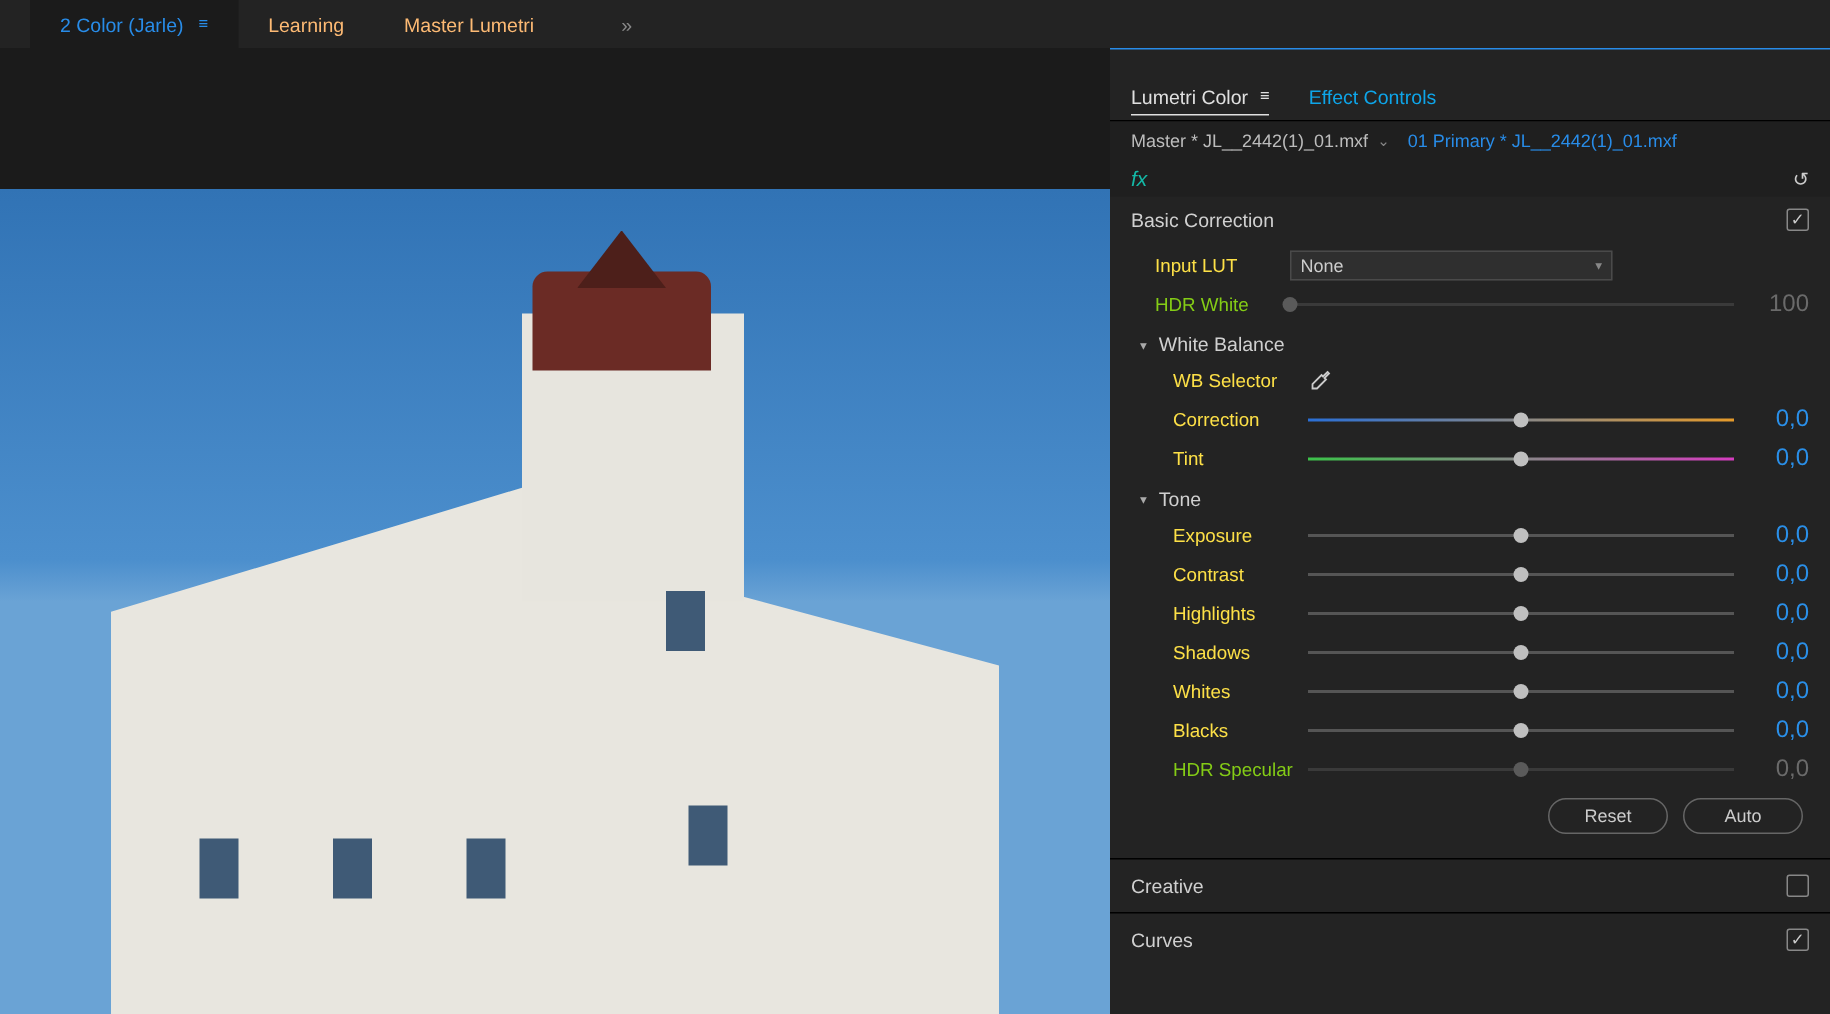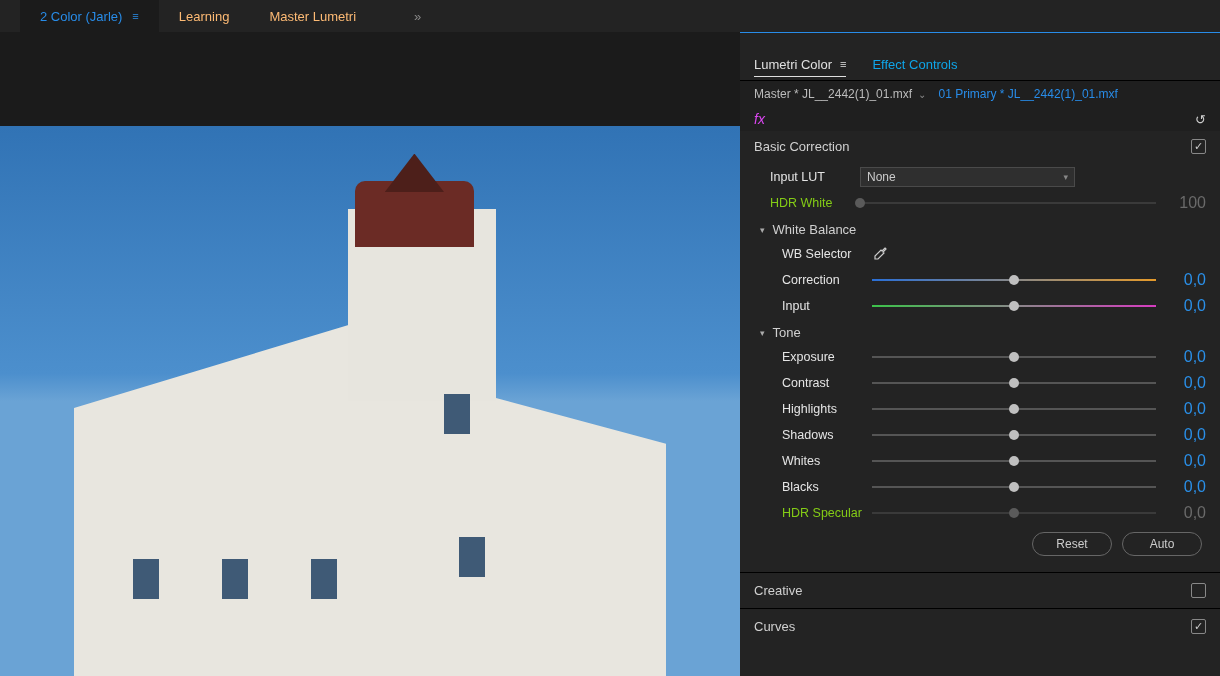--- a/index.html
+++ b/index.html
@@ -36,32 +36,32 @@
   .panel-tabs { display:flex; align-items:center; height:32px; border-bottom: 1px solid #000; padding-left: 14px; margin-top: 16px;}
   .panel-tabs .ptab { color:#0ea5e9; margin-right: 26px; display:flex; align-items:center; cursor:pointer; }
   .panel-tabs .ptab.active { color:#e0e0e0; border-bottom:1px solid #e0e0e0; padding-bottom:4px; margin-top:4px;}
   .panel-tabs .ham { margin-left:8px; font-size:11px;}
 
   .clip-path { padding:6px 14px; background:#1f1f1f; color:#bcbcbc; font-size:12px; display:flex; align-items:center;}
   .clip-path .link { color:#288ce8; margin-left:6px;}
   .clip-path .chev { margin: 0 6px; color:#888; font-size:10px;}
 
   .fx-row { display:flex; align-items:center; padding:4px 14px; background:#1f1f1f;}
-  .fx-row .fx { font-style: italic; color:#d946ef; font-size:14px; }
+  .fx-row .fx { font-style: italic; color:#14b8a6; font-size:14px; }
   .fx-row .reset-ic { margin-left:auto; color:#ccc; cursor:pointer;}
 
   .section-head { display:flex; align-items:center; padding:8px 14px; color:#d0d0d0; cursor:pointer;}
   .section-head .chk { margin-left:auto; width:15px; height:15px; border:1px solid #888; border-radius:2px; display:flex; align-items:center; justify-content:center; font-size:11px; color:#ccc;}
   .section-head .chk.on::after{content:"✓";}
   .section-head .chk.off{ }
 
   .section-body { padding: 2px 0 4px 0; }
   .row { display:flex; align-items:center; height:26px; padding: 0 14px 0 30px; }
   .row.sub { padding-left: 42px; }
-  .row .label { width: 90px; color:#e5e5e5; font-size:12.5px;}
+  .row .label { width: 90px; color:#fde047; font-size:12.5px;}
   .row .label.disabled{ color:#84cc16; }
   .subhead { display:flex; align-items:center; padding:6px 14px 4px 20px; color:#d0d0d0; cursor:pointer;}
   .subhead .tri { margin-right:8px; font-size:9px; color:#aaa;}
   .select { flex:1; max-width:215px; height:20px; background:#2f2f2f; border:1px solid #4a4a4a; color:#ccc; font-size:12px; padding:0 6px; display:flex; align-items:center; justify-content:space-between; cursor:pointer;}
   .select .dd{font-size:9px;color:#888;}
 
   .slider { flex:1; display:flex; align-items:center; margin-right:10px;}
   .slider .track { flex:1; height:2px; background:#555; position:relative;}
   .slider.temp .track{ background:linear-gradient(90deg,#2a6fd6,#888 50%,#e59a2a);}
   .slider.tint .track{ background:linear-gradient(90deg,#3cc24a,#888 50%,#d63cc0);}
@@ -171,21 +171,21 @@
       <div class="row sub">
         <span class="label">Correction</span>
         <div class="slider temp">
             <div class="track">
               <div class="thumb" style="left:50%"></div>
             </div>
           </div>
         <span class="val">0,0</span>
       </div>
       <div class="row sub">
-        <span class="label">Input</span>
+        <span class="label">Tint</span>
         <div class="slider tint">
             <div class="track">
               <div class="thumb" style="left:50%"></div>
             </div>
           </div>
         <span class="val">0,0</span>
       </div>
 
       <div class="subhead">
         <span class="tri">▾</span>

